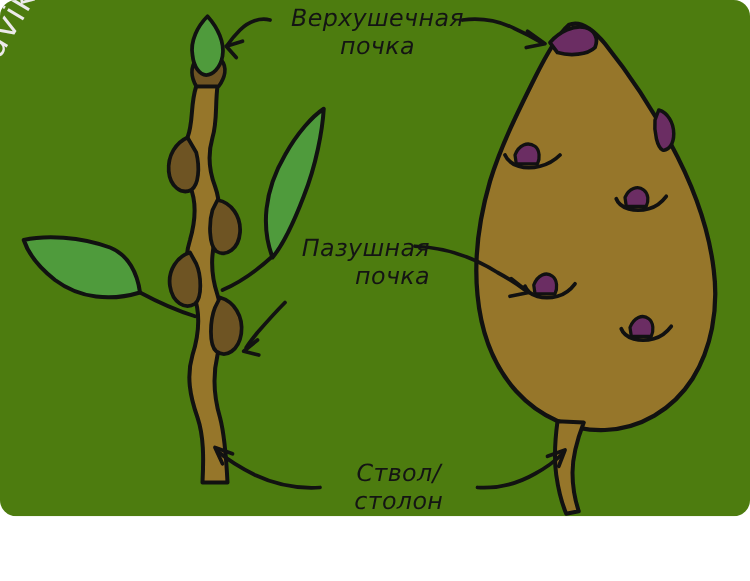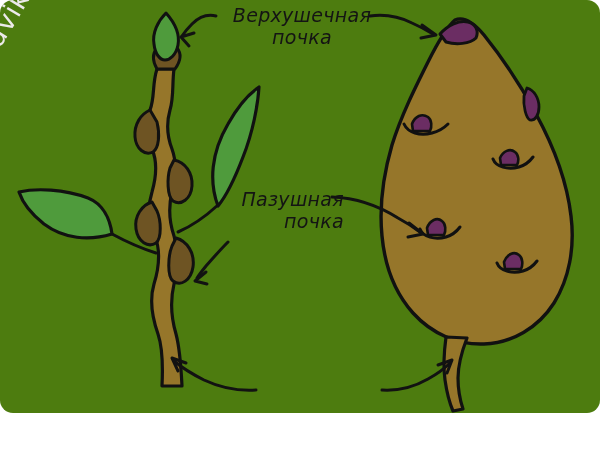--- a/index.html
+++ b/index.html
@@ -190,16 +190,18 @@
       <path d="M438 365 L 452 360 L 447 373"></path>
     </g>
   </svg>
 
   <div class="label" id="label-apical-bud"><span>Верхушечная</span>
 <span>почка</span></div>
 
   <div class="label" id="label-axillary-bud"><span>Пазушная</span>
 <span>почка</span></div>
 
+  <div class="label" id="label-stem-stolon"><span>Ствол/</span>
+<span>столон</span></div>
 
   <div id="watermark">tavika.ru</div>
 
 </div>
 
 </body></html>

